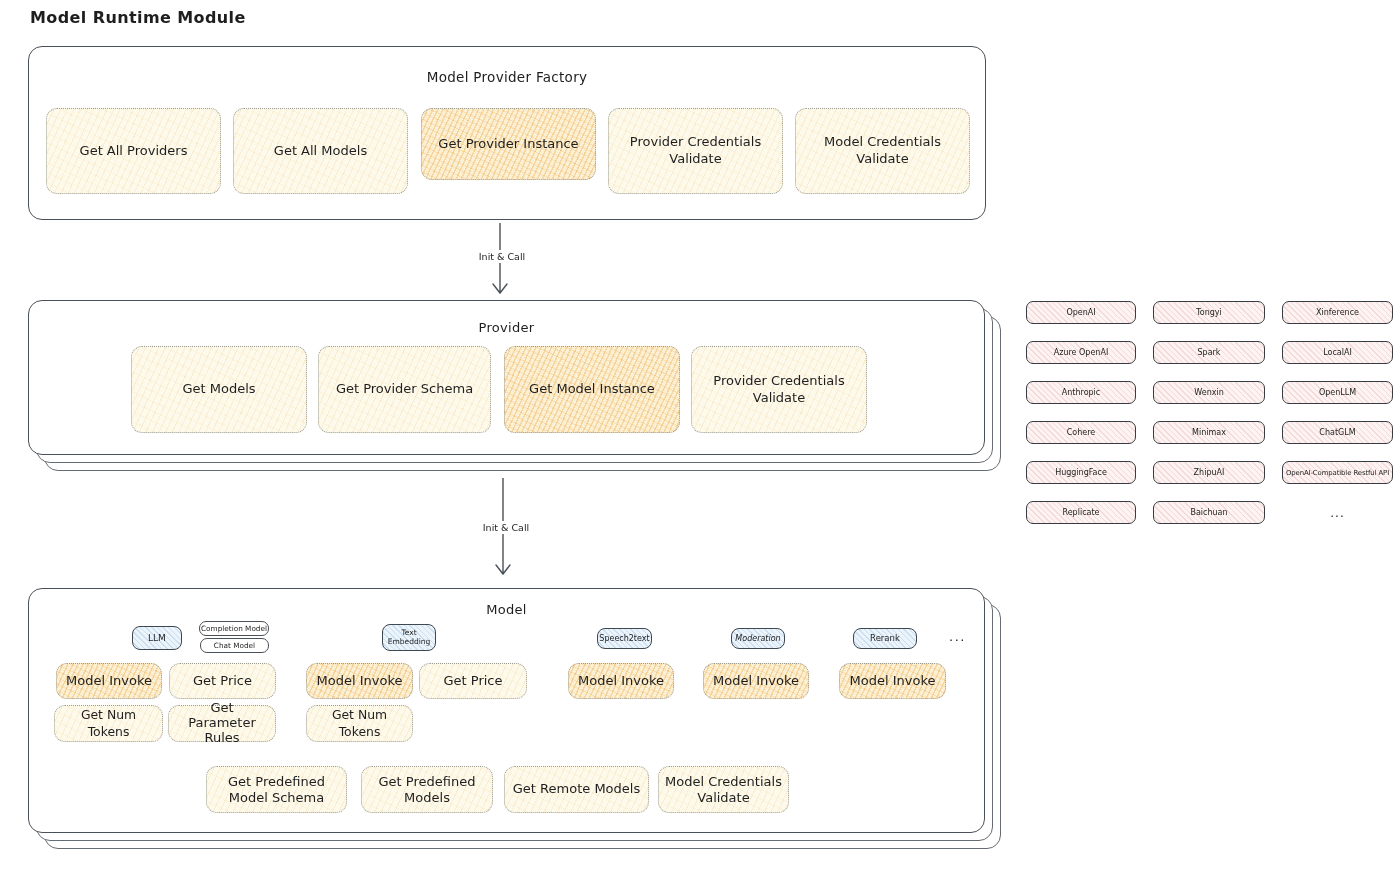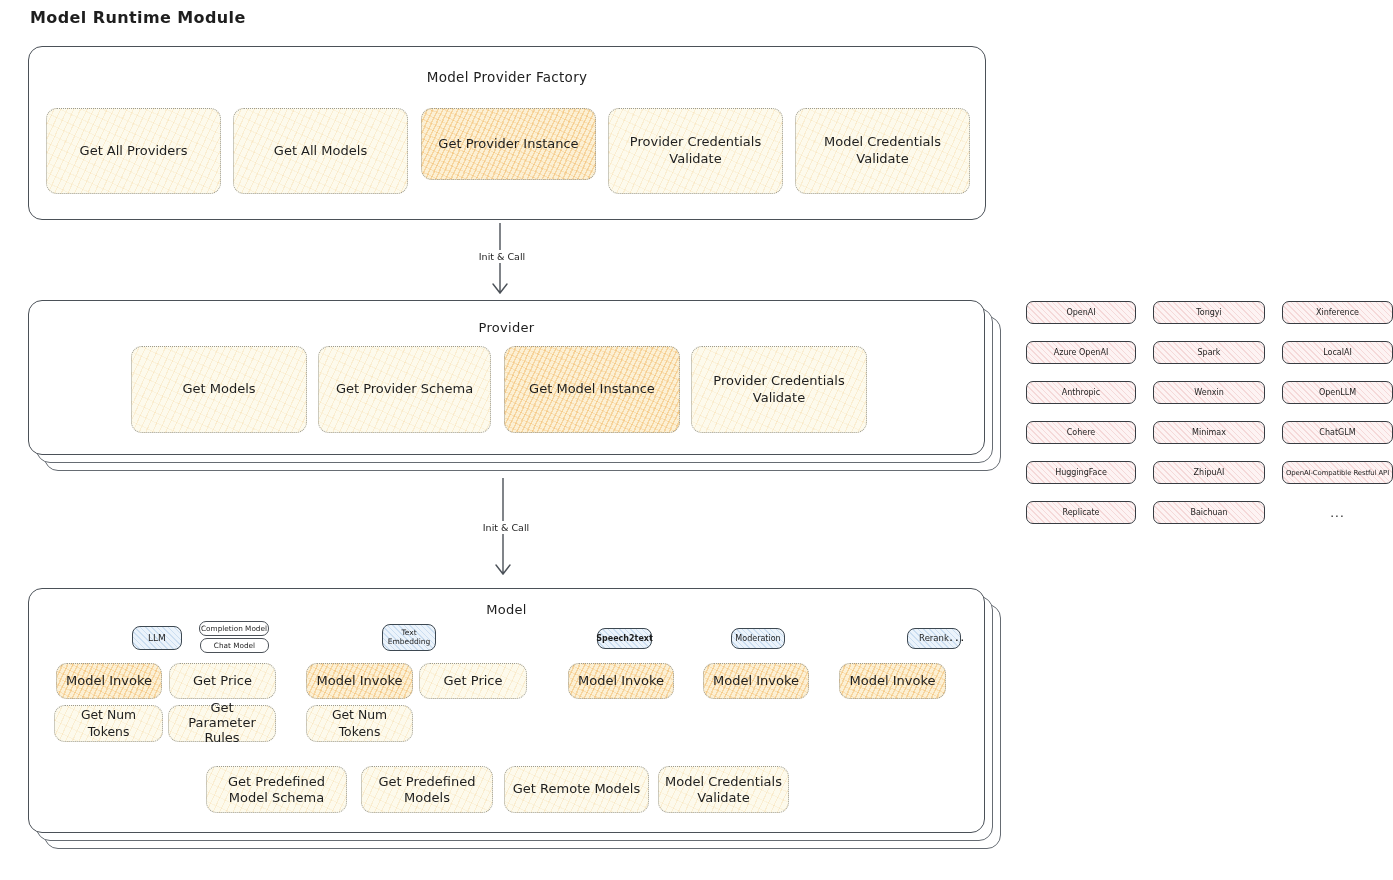--- a/index.html
+++ b/index.html
@@ -100,23 +100,23 @@
 
   <div class="layer l2" style="left:44px;top:604px;width:957px;height:245px;"></div>
   <div class="layer l1" style="left:36px;top:596px;width:957px;height:245px;"></div>
   <div class="card" style="left:28px;top:588px;width:957px;height:245px;">
     <div class="card-title" style="top:13px;font-size:13px;">Model</div>
 
     <div class="btag" style="left:103px;top:37px;width:50px;height:24px;">LLM</div>
     <div class="wtag" style="left:158px;top:32px;width:70px;height:15px;">Completion Model</div>
     <div class="wtag" style="left:159px;top:49px;width:69px;height:15px;">Chat Model</div>
     <div class="btag" style="left:353px;top:35px;width:54px;height:27px;font-size:7.5px;padding:1px 16px;">Text Embedding</div>
-    <div class="btag" style="left:568px;top:39px;width:55px;height:21px;font-size:8px;font-weight:bold;">Speech2text</div>
-    <div class="btag" style="left:702px;top:39px;width:54px;height:21px;font-size:8px;">Moderation</div>
-    <div class="btag" style="left:878px;top:39px;width:54px;height:21px;font-size:8.5px;">Rerank</div>
+    <div class="btag" style="left:568px;top:39px;width:55px;height:21px;font-size:8px;">Speech2text</div>
+    <div class="btag" style="left:702px;top:39px;width:54px;height:21px;font-size:8px;font-style:italic;">Moderation</div>
+    <div class="btag" style="left:824px;top:39px;width:64px;height:21px;font-size:8.5px;">Rerank</div>
     <div class="ellip" style="left:920px;top:40px;">...</div>
 
     <div class="fbox orange" style="left:27px;top:74px;width:106px;height:36px;">Model Invoke</div>
     <div class="fbox yellow" style="left:140px;top:74px;width:107px;height:36px;">Get Price</div>
     <div class="fbox yellow" style="left:25px;top:116px;width:109px;height:37px;font-size:12.4px;">Get Num Tokens</div>
     <div class="fbox yellow" style="left:139px;top:116px;width:108px;height:37px;line-height:1.15;">Get Parameter Rules</div>
 
     <div class="fbox orange" style="left:277px;top:74px;width:107px;height:36px;">Model Invoke</div>
     <div class="fbox yellow" style="left:390px;top:74px;width:108px;height:36px;">Get Price</div>
     <div class="fbox yellow" style="left:277px;top:116px;width:107px;height:37px;font-size:12.4px;">Get Num Tokens</div>

